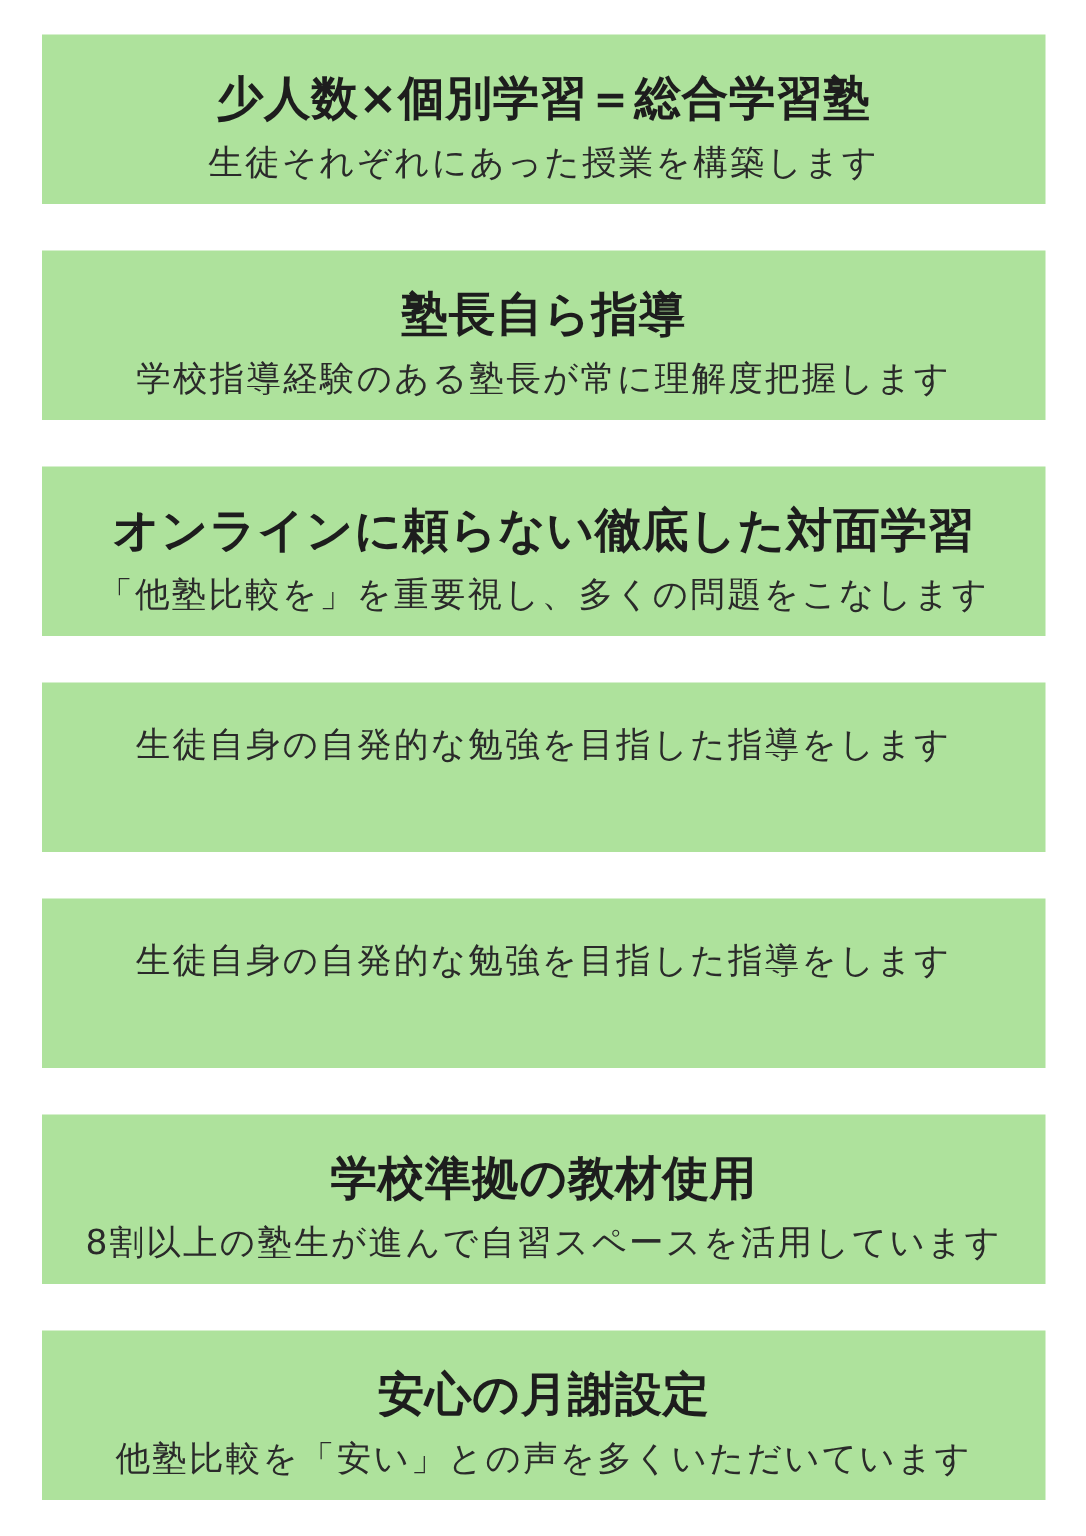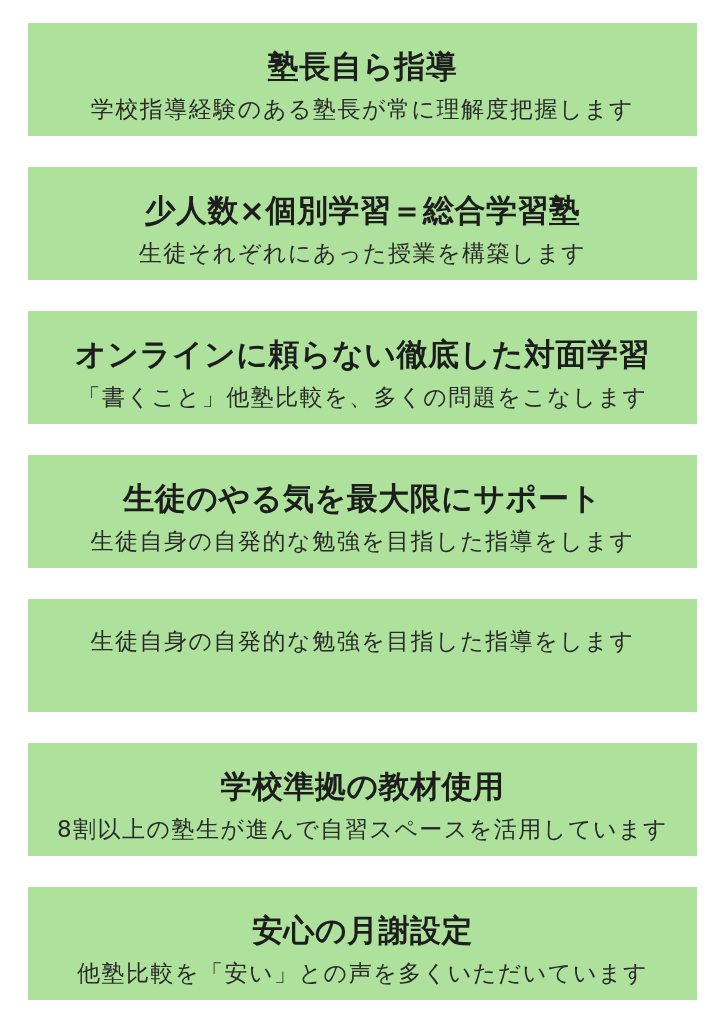--- a/index.html
+++ b/index.html
@@ -43,36 +43,35 @@
     color: var(--subtitle-color, #2a2a2a);
     white-space: nowrap;
   }
 </style>
 </head>
 <body>
 
 <main class="feature-list">
 
   <section class="card">
+    <h2 class="card-title">少人数×個別学習＝総合学習塾</h2>
+    <p class="card-subtitle">生徒それぞれにあった授業を構築します</p>
+  </section>
+
+  <section class="card">
     <h2 class="card-title">塾長自ら指導</h2>
     <p class="card-subtitle">学校指導経験のある塾長が常に理解度把握します</p>
   </section>
 
   <section class="card">
-    <h2 class="card-title">少人数×個別学習＝総合学習塾</h2>
-    <p class="card-subtitle">生徒それぞれにあった授業を構築します</p>
+    <h2 class="card-title">オンラインに頼らない徹底した対面学習</h2>
+    <p class="card-subtitle">「他塾比較を」を重要視し、多くの問題をこなします</p>
   </section>
 
   <section class="card">
-    <h2 class="card-title">オンラインに頼らない徹底した対面学習</h2>
-    <p class="card-subtitle">「書くこと」他塾比較を、多くの問題をこなします</p>
-  </section>
-
-  <section class="card">
-    <h2 class="card-title">生徒のやる気を最大限にサポート</h2>
     <p class="card-subtitle">生徒自身の自発的な勉強を目指した指導をします</p>
   </section>
 
   <section class="card">
     <p class="card-subtitle">生徒自身の自発的な勉強を目指した指導をします</p>
   </section>
 
   <section class="card">
     <h2 class="card-title">学校準拠の教材使用</h2>
     <p class="card-subtitle">8割以上の塾生が進んで自習スペースを活用しています</p>

